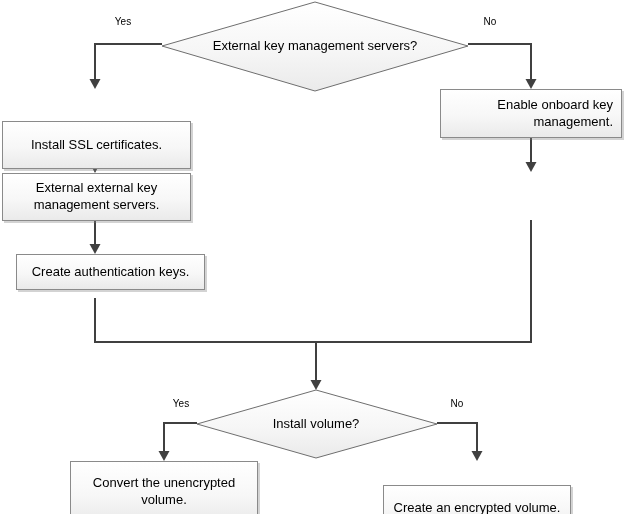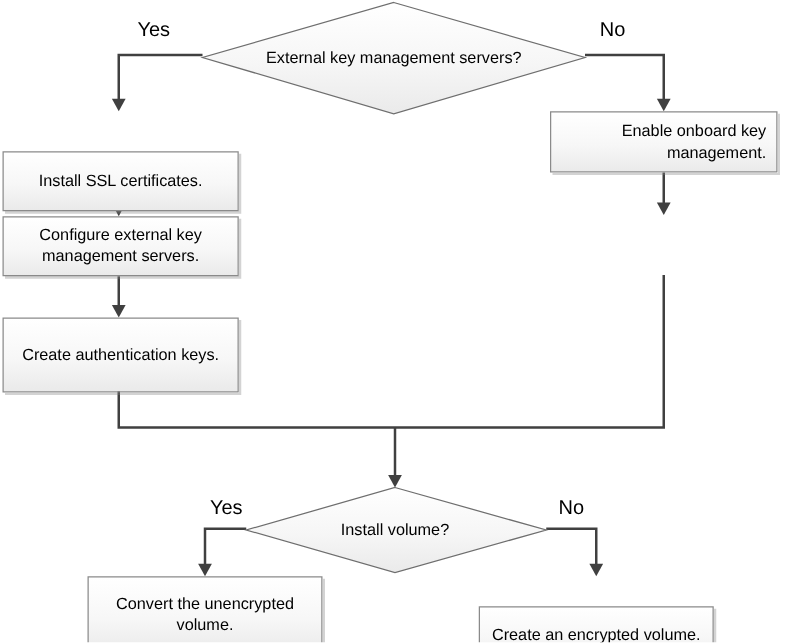--- a/index.html
+++ b/index.html
@@ -14,21 +14,21 @@
     display:flex;align-items:center;justify-content:center;text-align:center;
     border:1px solid #8a8a8a;
     background:linear-gradient(180deg,#ffffff 0%,#f7f7f7 55%,#eaeaea 100%);
     box-shadow:2px 2px 0 rgba(130,130,130,0.35);
     line-height:1.3;padding:3px 8px;
   }
   .dtext{
     position:absolute;display:flex;align-items:center;justify-content:center;
     text-align:left;line-height:1.2;pointer-events:none;
   }
-  .blabel{position:absolute;width:40px;text-align:center;font-size:16px;}
+  .blabel{position:absolute;width:40px;text-align:center;font-size:10px;}
 </style>
 </head>
 <body>
 
 <div class="canvas">
 
   <svg class="layer" viewBox="0 0 629 514" xmlns="http://www.w3.org/2000/svg">
     <defs>
       <linearGradient id="gdia" x1="0" y1="0" x2="0" y2="1">
         <stop offset="0" stop-color="#ffffff"></stop>
@@ -67,23 +67,23 @@
   <div class="dtext" style="left:180px;top:30px;width:270px;height:32px;">External key management servers?</div>
   <div class="dtext" style="left:216px;top:408px;width:200px;height:32px;">Install volume?</div>
 
   <div class="blabel" style="left:103px;top:16px;">Yes</div>
   <div class="blabel" style="left:470px;top:16px;">No</div>
   <div class="blabel" style="left:161px;top:398px;">Yes</div>
   <div class="blabel" style="left:437px;top:398px;">No</div>
 
   <div class="node" style="left:2px;top:89px;width:189px;height:48px;margin-top:32px;">Install SSL certificates.</div>
 
-  <div class="node" style="left:2px;top:173px;width:189px;height:48px;">Configure external key management servers.</div>
+  <div class="node" style="left:2px;top:173px;width:189px;height:48px;">External external key management servers.</div>
 
-  <div class="node" style="left:2px;top:254px;width:189px;height:60px;">Create authentication keys.</div>
+  <div class="node" style="left:16px;top:254px;width:189px;height:36px;">Create authentication keys.</div>
 
   <div class="node" style="left:440px;top:89px;width:182px;height:49px;text-align:right;">Enable onboard key management.</div>
 
 
   <div class="node" style="left:70px;top:461px;width:188px;height:62px;">Convert the unencrypted volume.</div>
 
   <div class="node" style="left:383px;top:461px;width:188px;height:46px;margin-top:24px;">Create an encrypted volume.</div>
 
 </div>
 

